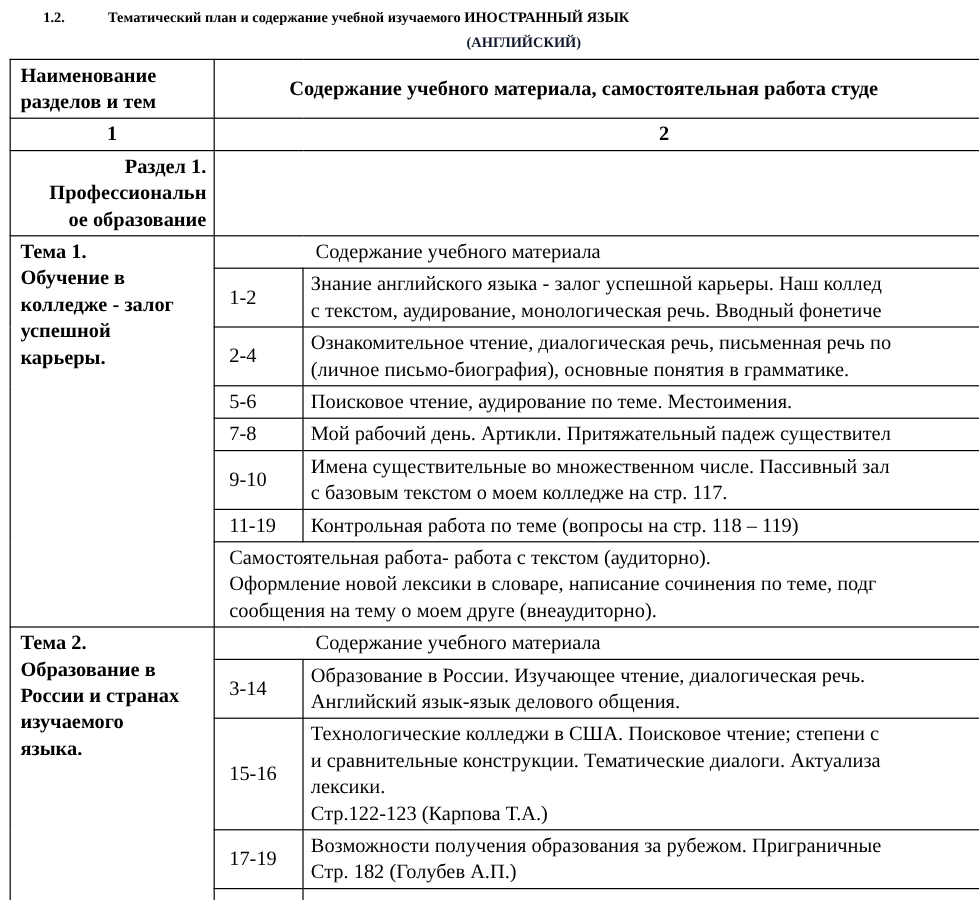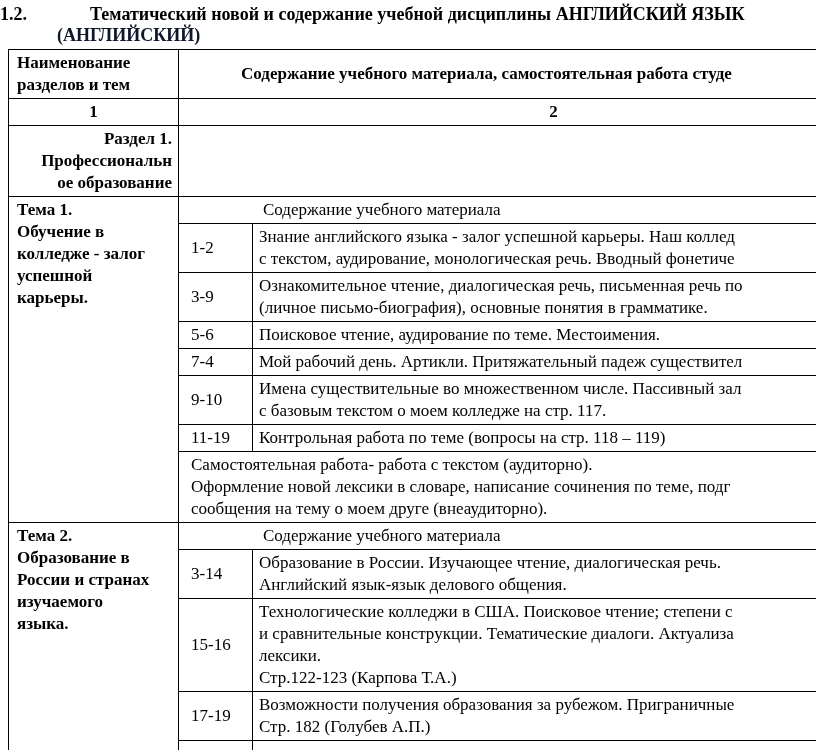--- a/index.html
+++ b/index.html
@@ -4,21 +4,21 @@
 <style>
   html,body { margin:0; padding:0; background:#fff; }
   .page {
     position:relative;
     width:816px; height:750px;
     overflow:hidden;
     background:#fff;
     color:#000;
     font-family:"Liberation Serif","DejaVu Serif",serif;
   }
-  .heading { padding:4px 0 3px 0; font-weight:bold; font-size:18px; line-height:21px; }
+  .heading { padding:4px 0 3px 0; font-weight:bold; font-size:12px; line-height:21px;text-align:center; }
   .h-line1 { display:flex; }
   .h-num { flex:0 0 90px; width:90px; }
   .h-line2 { padding-left:57px; }
   table.plan {
     border-collapse:collapse;
     margin-left:8px;
     width:920px;
     table-layout:fixed;
     font-size:17px;
     line-height:22px;
@@ -43,21 +43,21 @@
   .sliver td { height:18px; }
 </style>
 </head>
 <body>
 
 <div class="page">
 
   <div class="heading">
     <div class="h-line1">
       <span class="h-num">1.2.</span>
-      <span class="h-text"><span>Тематический новой и содержание учебной дисциплины </span><span>АНГЛИЙСКИЙ  ЯЗЫК</span></span>
+      <span class="h-text"><span>Тематический план и содержание учебной изучаемого </span><span>ИНОСТРАННЫЙ  ЯЗЫК</span></span>
     </div>
     <div class="h-line2 accent" style="color: #0f172a;">(АНГЛИЙСКИЙ)</div>
   </div>
 
   <table class="plan">
     <colgroup>
         <col class="c1">
         <col class="c2">
         <col class="c3">
       </colgroup>
@@ -88,30 +88,30 @@
 успешной
 карьеры.</td>
       <td class="label" colspan="2">Содержание учебного материала</td>
     </tr>
     <tr>
       <td class="hours">1-2</td>
       <td>Знание английского языка - залог успешной карьеры. Наш коллед
 с текстом, аудирование, монологическая речь. Вводный фонетиче</td>
     </tr>
     <tr>
-      <td class="hours">3-9</td>
+      <td class="hours">2-4</td>
       <td>Ознакомительное чтение, диалогическая речь, письменная речь по
 (личное письмо-биография), основные понятия в грамматике.</td>
     </tr>
     <tr>
       <td class="hours">5-6</td>
       <td>Поисковое чтение, аудирование  по теме. Местоимения.</td>
     </tr>
     <tr>
-      <td class="hours">7-4</td>
+      <td class="hours">7-8</td>
       <td>Мой рабочий день. Артикли. Притяжательный падеж существител</td>
     </tr>
     <tr>
       <td class="hours">9-10</td>
       <td>Имена существительные во множественном числе. Пассивный зал
 с базовым текстом о моем колледже на стр. 117.</td>
     </tr>
     <tr>
       <td class="hours">11-19</td>
       <td>Контрольная  работа по теме (вопросы на стр. 118 – 119)</td>

